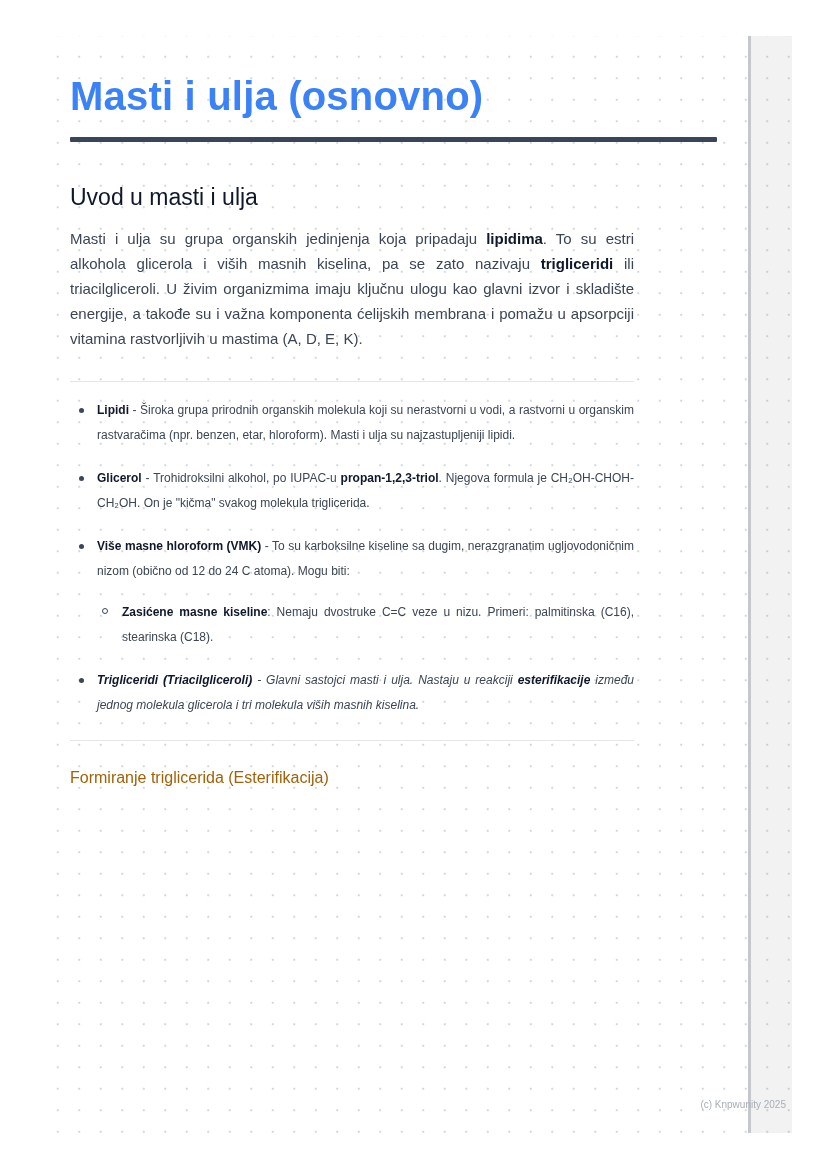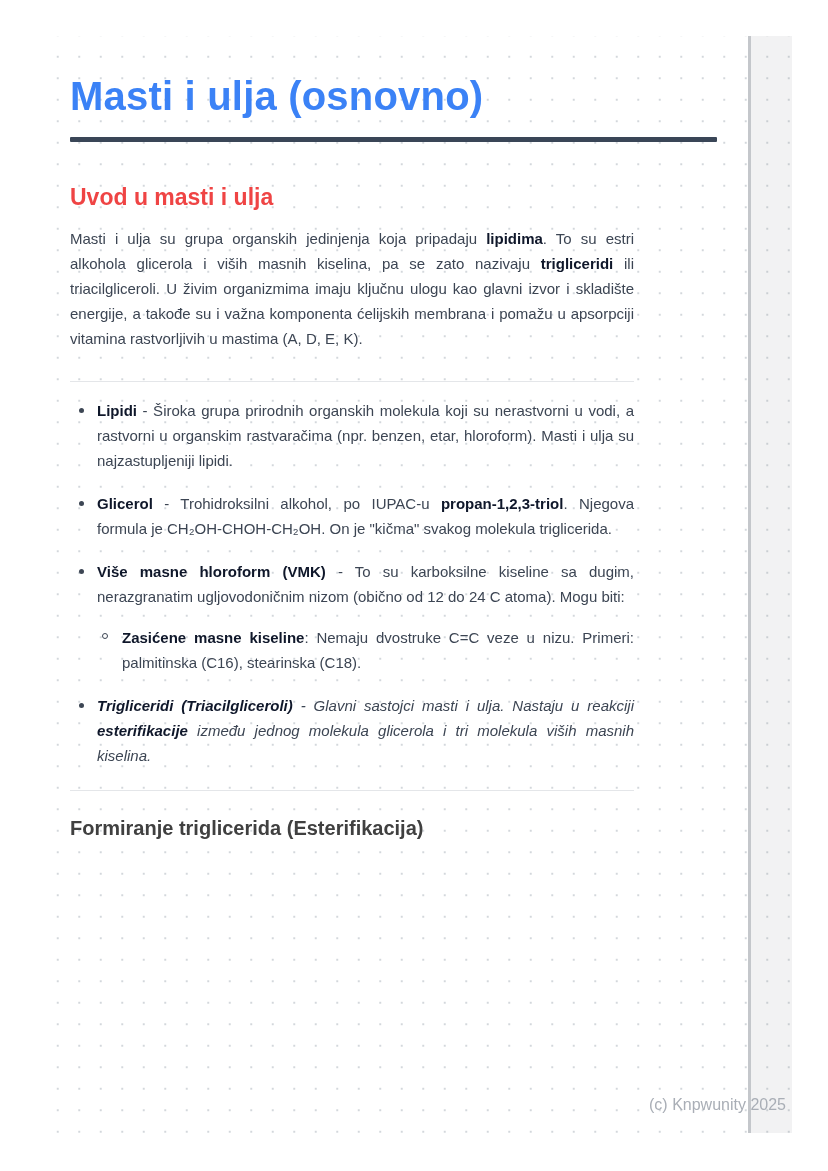--- a/index.html
+++ b/index.html
@@ -48,31 +48,31 @@
   .title-rule {
     margin-top: 17px;
     width: 647px; height: 5px;
     background: #3a4657;
     border-radius: 1px;
   }
   .h2 {
     margin: 40px 0 0 0;
     font-size: 23px;
     line-height: 30px;
-    font-weight: 700;
-    color: #ef4444;
+    font-weight: 400;
+    color: #0f172a;
   }
   .h2.terms-h { margin-top: 28px; }
   .h2.details-h { margin-top: 24px; }
   .h3 {
     margin: 24px 0 0 0;
-    font-size: 20px;
+    font-size: 16px;
     line-height: 26px;
-    font-weight: 700;
-    color: #404040;
+    font-weight: 400;
+    color: #a16207;
   }
   .body-text {
     width: 564px;
     font-size: 15px;
     line-height: 25px;
     color: #3c4553;
     text-align: justify;
   }
   .body-text strong, .bullets strong { font-weight: 700; color: #0f172a; }
   p.intro-p { margin: 14px 0 0 0; }
@@ -80,21 +80,21 @@
     width: 564px; height: 0;
     border-top: 1px solid #e4e6e9;
   }
   .divider.d1 { margin-top: 30px; }
   .divider.d2 { margin-top: 22px; }
   ul.bullets {
     list-style: none;
     margin: 16px 0 0 0;
     padding: 0;
     width: 564px;
-    font-size: 15px;
+    font-size: 12px;
     line-height: 25px;
     color: #3c4553;
   }
   ul.bullets > li {
     position: relative;
     padding-left: 27px;
     margin: 0 0 18px 0;
     text-align: justify;
   }
   ul.bullets > li:last-child { margin-bottom: 0; font-style: italic; }
@@ -122,21 +122,21 @@
     left: 5px; top: 8px;
     width: 6px; height: 6px;
     border-radius: 50%;
     border: 1.5px solid #3d4654;
     background: transparent;
     box-sizing: border-box;
   }
   .footer-credit {
     position: absolute;
     top: 1098px; right: 42px;
-    font-size: 16px;
+    font-size: 10px;
     line-height: 14px;
     color: #a9aeb6;
     z-index: 3;
   }
   .side-strip, .dots-layer { z-index: 0; }
   .content { z-index: 2; }
 </style>
 </head>
 <body>
 

